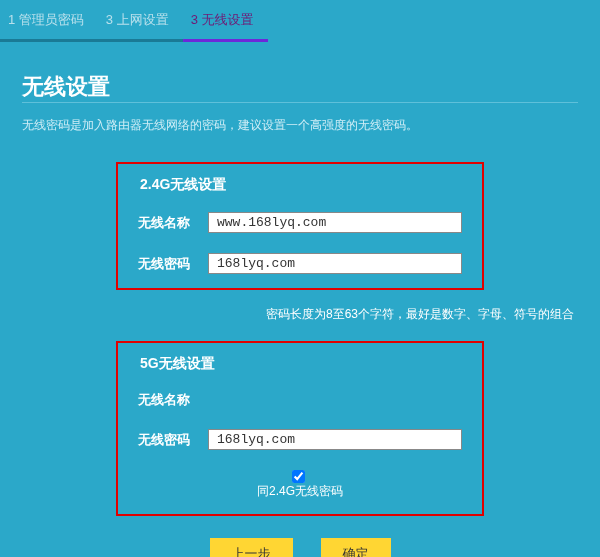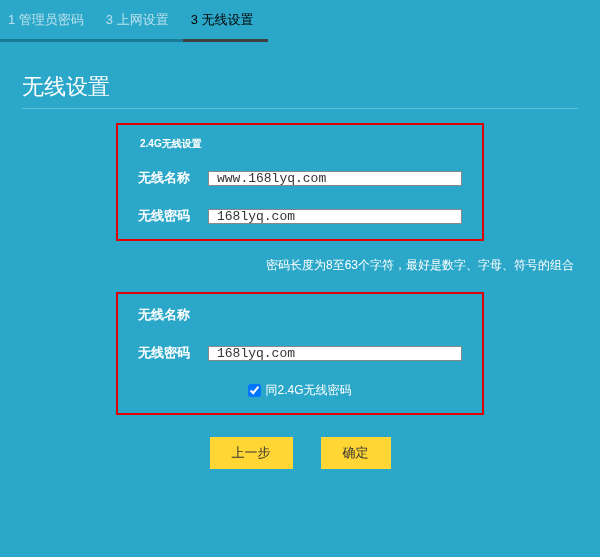--- a/index.html
+++ b/index.html
@@ -17,69 +17,68 @@
       background: #2ba8c9;
     }
     .step {
       padding: 6px 14px 10px 8px;
       font-size: 13px;
       color: #b8e0ec;
       border-bottom: 3px solid #1a7a96;
       cursor: pointer;
     }
     .step.active {
-      color: #000000;
-      border-bottom: 3px solid #404040;
+      color: #701a75;
+      border-bottom: 3px solid #6d28d9;
     }
     .content {
       padding: 30px 22px 10px 22px;
     }
     .page-title {
       font-size: 22px;
-      font-weight: normal;
-      margin-bottom: 6px;
+      font-weight: bold;
     }
     .divider {
       border: none;
       border-top: 1px solid #5fc0da;
       margin-bottom: 14px;
     }
     .desc {
       font-size: 12px;
       color: #d0eef7;
       margin-bottom: 28px;
     }
     .form-box {
       border: 2px solid #e00000;
       width: 368px;
       margin: 0 auto 8px auto;
       padding: 12px 20px 14px 20px;
       position: relative;
     }
     .section-title {
-      font-size: 10px;
+      font-size: 14px;
       font-weight: bold;
       margin-bottom: 18px;
       margin-left: 2px;
     }
     .field-row {
       display: flex;
       align-items: center;
       margin-bottom: 20px;
       justify-content: space-between;
     }
     .field-row:last-child { margin-bottom: 0; }
     .field-label {
       font-size: 13px;
       font-weight: bold;
       width: 70px;
     }
     .field-input {
       flex: 1;
-      height: 15px;
+      height: 21px;
       padding: 0 8px;
       font-size: 13px;
       font-family: "Courier New", monospace;
       border: 1px solid #888;
       background: #fff;
       color: #333;
     }
     .hint {
       font-size: 12px;
       color: #fff;
@@ -87,20 +86,21 @@
       width: 560px;
       margin: 16px auto 18px auto;
       padding-right: 8px;
     }
     .checkbox-row {
       display: flex;
       align-items: center;
       justify-content: center;
       margin-top: 12px;
       font-size: 12px;
+      flex-direction: column;
     }
     .checkbox-row input {
       margin-right: 4px;
     }
     .btns {
       display: flex;
       justify-content: center;
       gap: 28px;
       margin-top: 22px;
     }
@@ -119,36 +119,38 @@
 
 <div class="steps">
   <div class="step">1 管理员密码</div>
   <div class="step">3 上网设置</div>
   <div class="step active">3 无线设置</div>
 </div>
 
 <div class="content">
   <h1 class="page-title">无线设置</h1>
   <hr class="divider">
+  <p class="desc">无线密码是加入路由器无线网络的密码，建议设置一个高强度的无线密码。</p>
 
   <div class="form-box">
     <div class="section-title">2.4G无线设置</div>
     <div class="field-row">
       <div class="field-label">无线名称</div>
       <input class="field-input" type="text" value="www.168lyq.com" style="">
     </div>
     <div class="field-row">
       <div class="field-label">无线密码</div>
       <input class="field-input" type="text" value="168lyq.com" style="">
     </div>
   </div>
 
   <div class="hint">密码长度为8至63个字符，最好是数字、字母、符号的组合</div>
 
   <div class="form-box">
+    <div class="section-title">5G无线设置</div>
     <div class="field-row">
       <div class="field-label">无线名称</div>
     </div>
     <div class="field-row">
       <div class="field-label">无线密码</div>
       <input class="field-input" type="text" value="168lyq.com" style="">
     </div>
     <div class="checkbox-row">
       <input type="checkbox" checked="" style="">
       <span>同2.4G无线密码</span>

